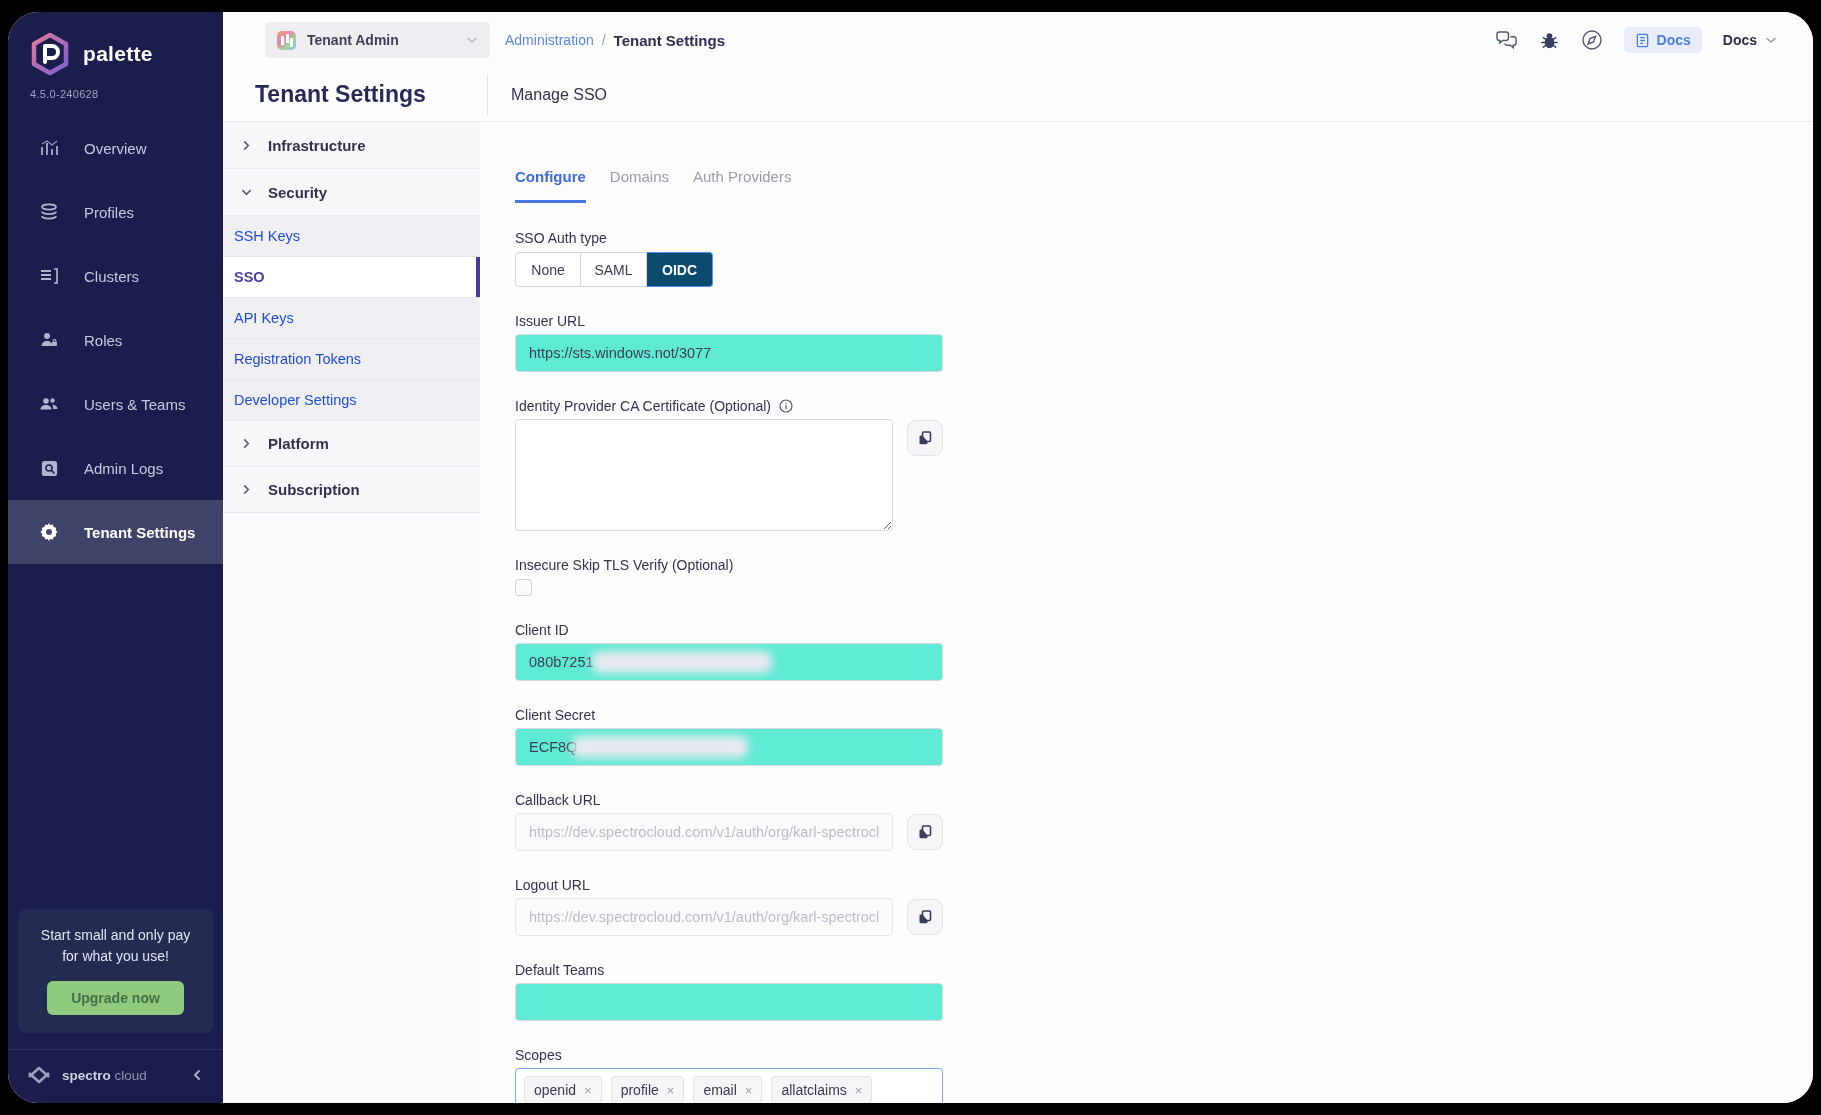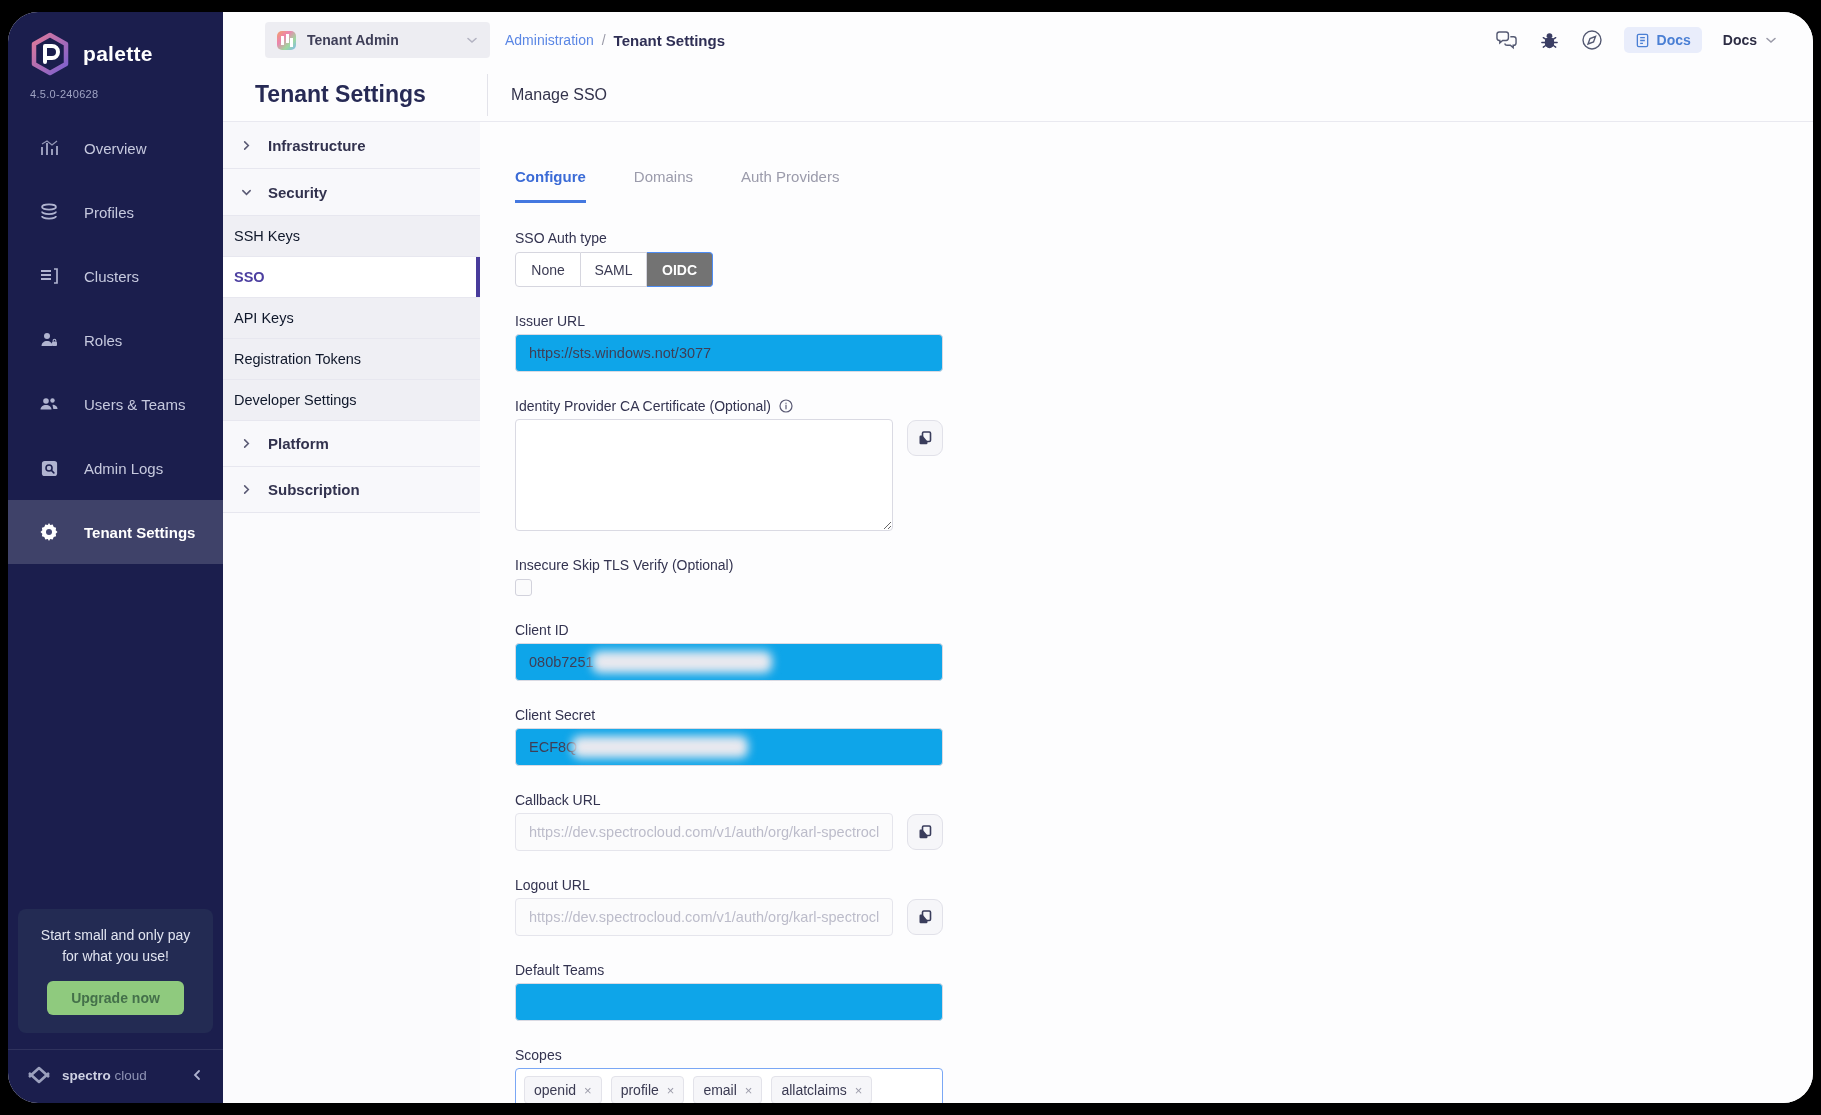--- a/index.html
+++ b/index.html
@@ -49,38 +49,38 @@
   .vdiv { width:1px; height:42px; background:#e3e3ea; }
   .subtitle { margin-left:23px; font-size:16px; color:#33334c; }
   .hdiv { height:1px; background:#e9e9f0; }
 
   .content { flex:1; display:flex; min-height:0; }
 
   
   .subnav { width:257px; flex-shrink:0; background:#fbfbfd; }
   .sec-header { height:47px; display:flex; align-items:center; padding-left:18px; gap:16px; background:#f8f8fb; border-bottom:1px solid #e7e7ef; font-size:15px; font-weight:600; color:#32324e; cursor:pointer; }
   .sec-header .chev { color:#5a5a74; display:flex; }
-  .sub-item { height:41px; display:flex; align-items:center; padding-left:11px; background:#efeff4; border-bottom:1px solid #e7e7ef; font-size:14.5px; color:#0f172a; cursor:pointer; position:relative; }
+  .sub-item { height:41px; display:flex; align-items:center; padding-left:11px; background:#efeff4; border-bottom:1px solid #e7e7ef; font-size:14.5px; color:#1d4ed8; cursor:pointer; position:relative; }
   .sub-item.active { background:#ffffff; color:#4c3fa0; font-weight:600; }
   .sub-item.active .abar { position:absolute; right:0; top:0; width:4px; height:100%; background:#483b9b; }
 
   
   .form-area { flex:1; padding:46px 0 0 35px; overflow:hidden; }
-  .tabs { display:flex; gap:48px; }
+  .tabs { display:flex; gap:24px; }
   .tab { font-size:15px; color:#9b9bab; padding-bottom:15px; cursor:pointer; border-bottom:3px solid transparent; }
   .tab.active { color:#3b6bd6; font-weight:700; border-bottom-color:#4478e0; }
   .form { margin-top:27px; width:428px; }
   .form-group { margin-bottom:26px; }
   .form-label { font-size:14px; color:#333350; margin-bottom:5px; display:flex; align-items:center; gap:8px; }
   .seg { display:inline-flex; margin-top:1px; }
   .seg-btn { height:35px; width:66px; background:#fff; border:1px solid #d6d6df; border-left-width:0; font-size:14px; color:#3c3c54; font-family:inherit; cursor:pointer; }
   .seg-btn:first-child { border-left-width:1px; border-radius:4px 0 0 4px; }
   .seg-btn:last-child { border-radius:0 4px 4px 0; }
-  .seg-btn.selected { background:#737373; border-color:#4d8df5; color:#ffffff; font-weight:700; }
-  .text-input { width:428px; height:38px; border:1px solid #dadae3; border-radius:4px; padding:0 13px; font-size:14.5px; color:#3e3e56; background:#0ea5e9; font-family:inherit; outline:none; }
+  .seg-btn.selected { background:#0c4a6e; border-color:#4d8df5; color:#ffffff; font-weight:700; }
+  .text-input { width:428px; height:38px; border:1px solid #dadae3; border-radius:4px; padding:0 13px; font-size:14.5px; color:#3e3e56; background:#5eead4; font-family:inherit; outline:none; }
   .text-input:disabled { background:#fbfbfc; color:#bcbcca; border-color:#e5e5ec; }
   .ta { width:428px; height:112px; border:1px solid #dadae3; border-radius:4px; background:#fff; resize:both; outline:none; font-family:inherit; }
   .field-row { display:flex; align-items:flex-start; }
   .copy-btn { width:36px; height:36px; border:1px solid #e1e1e9; border-radius:9px; background:#f6f6f9; margin-left:14px; display:flex; align-items:center; justify-content:center; cursor:pointer; flex-shrink:0; }
   .field-row .copy-btn { margin-top:1px; }
   .checkbox { width:17px; height:17px; border:1px solid #d2d2dc; border-radius:3px; background:#fbfbfc; margin-top:6px; cursor:pointer; }
   .input-wrap { position:relative; width:428px; }
   .redact { position:absolute; top:8px; height:22px; border-radius:8px; background:#e9e9ef; filter:blur(5px); }
   .redact.cid { left:77px; width:180px; }
   .redact.csec { left:57px; width:176px; }

